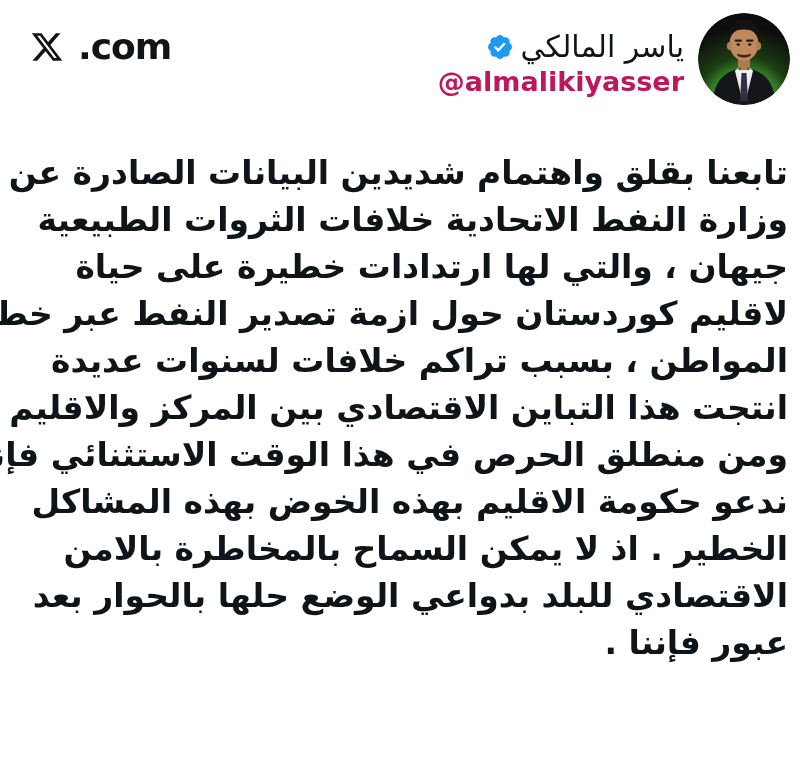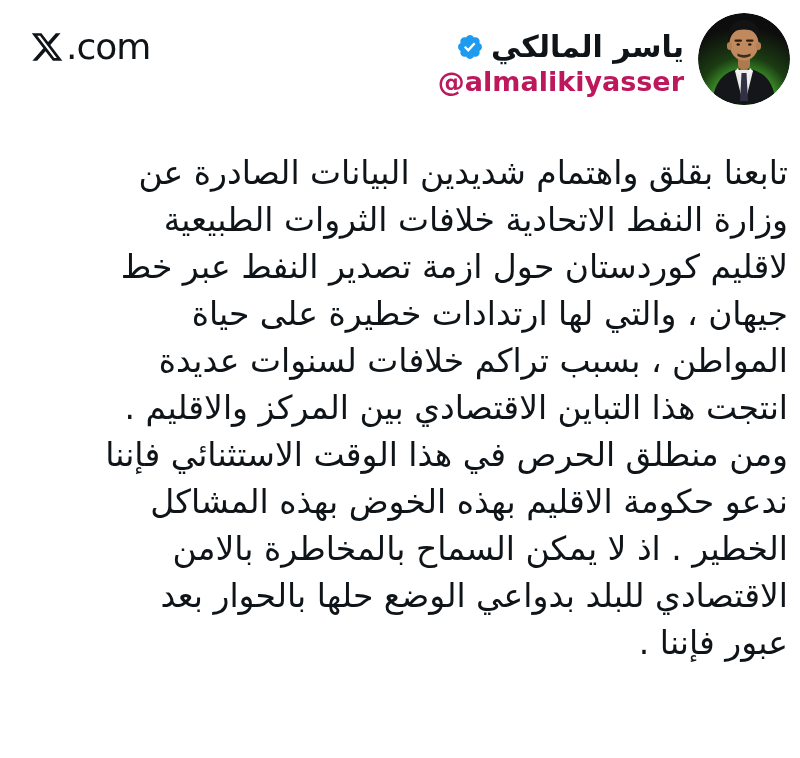--- a/index.html
+++ b/index.html
@@ -15,34 +15,34 @@
   
   .header { position: absolute; top: 0; left: 0; right: 0; height: 120px; }
 
   .brand {
     position: absolute; top: 30px; left: 30px;
     display: flex; align-items: center; gap: 2px;
     color: #0f1419;
   }
   .brand svg { width: 34px; height: 34px; display: block; }
   .brand .suffix {
-    font-size: 36px; font-weight: 400; letter-spacing: -1px; line-height: 34px;
+    font-size: 36px; font-weight: 700; letter-spacing: -1px; line-height: 34px; margin-left: 12px;
   }
 
   .user-block {
     position: absolute; top: 13px; right: 10px;
     display: flex; align-items: center; gap: 14px;
   }
   .user-texts { display: flex; flex-direction: column; align-items: flex-end; padding-top: 10px; }
   .name-row {
     direction: rtl;
     display: flex; align-items: center; gap: 7px;
   }
   .display-name {
-    font-size: 30px; font-weight: 700; color: #0f1419; line-height: 34px;
+    font-size: 30px; font-weight: 400; color: #0f1419; line-height: 34px;
     white-space: nowrap;
     text-align: right;
   }
   .verified svg { width: 28px; height: 28px; display: block; }
   .handle {
     direction: ltr;
     font-size: 27px; font-weight: 700; color: #be185d; line-height: 32px;
     margin-top: 2px; white-space: nowrap;
   }
   .avatar {
@@ -52,21 +52,21 @@
   .avatar svg { display: block; width: 92px; height: 92px; }
 
   
   .tweet-body {
     position: absolute; top: 149px; left: 10px; right: 12px;
   }
   .t-line {
     direction: rtl;
     text-align: right;
     font-size: 33px;
-    font-weight: 400;
+    font-weight: 700;
     line-height: 47px;
     color: #0f1419;
     white-space: nowrap;
   }
 </style>
 </head>
 <body>
 
 <div class="card">
 
@@ -135,22 +135,22 @@
             <path d="M39.5,40.5 Q46,43.5 52.5,40.5 L52.5,43 Q46,46.5 39.5,43 Z" fill="#3c2a1a"></path>
           </g>
         </svg>
       </div>
     </div>
   </div>
 
   <div class="tweet-body">
     <div class="t-line">تابعنا بقلق واهتمام شديدين البيانات الصادرة عن</div>
     <div class="t-line">وزارة النفط الاتحادية خلافات الثروات الطبيعية</div>
+    <div class="t-line">جيهان ، والتي لها ارتدادات خطيرة على حياة</div>
     <div class="t-line">لاقليم كوردستان حول ازمة تصدير النفط عبر خط</div>
-    <div class="t-line">جيهان ، والتي لها ارتدادات خطيرة على حياة</div>
     <div class="t-line">المواطن ، بسبب تراكم خلافات لسنوات عديدة</div>
     <div class="t-line">انتجت هذا التباين الاقتصادي بين المركز والاقليم .</div>
     <div class="t-line">ومن منطلق الحرص في هذا الوقت الاستثنائي فإننا</div>
     <div class="t-line">ندعو حكومة الاقليم بهذه الخوض بهذه المشاكل</div>
     <div class="t-line">الخطير . اذ لا يمكن السماح بالمخاطرة بالامن</div>
     <div class="t-line">الاقتصادي للبلد بدواعي الوضع حلها بالحوار بعد</div>
     <div class="t-line">عبور فإننا .</div>
   </div>
 
 </div>

